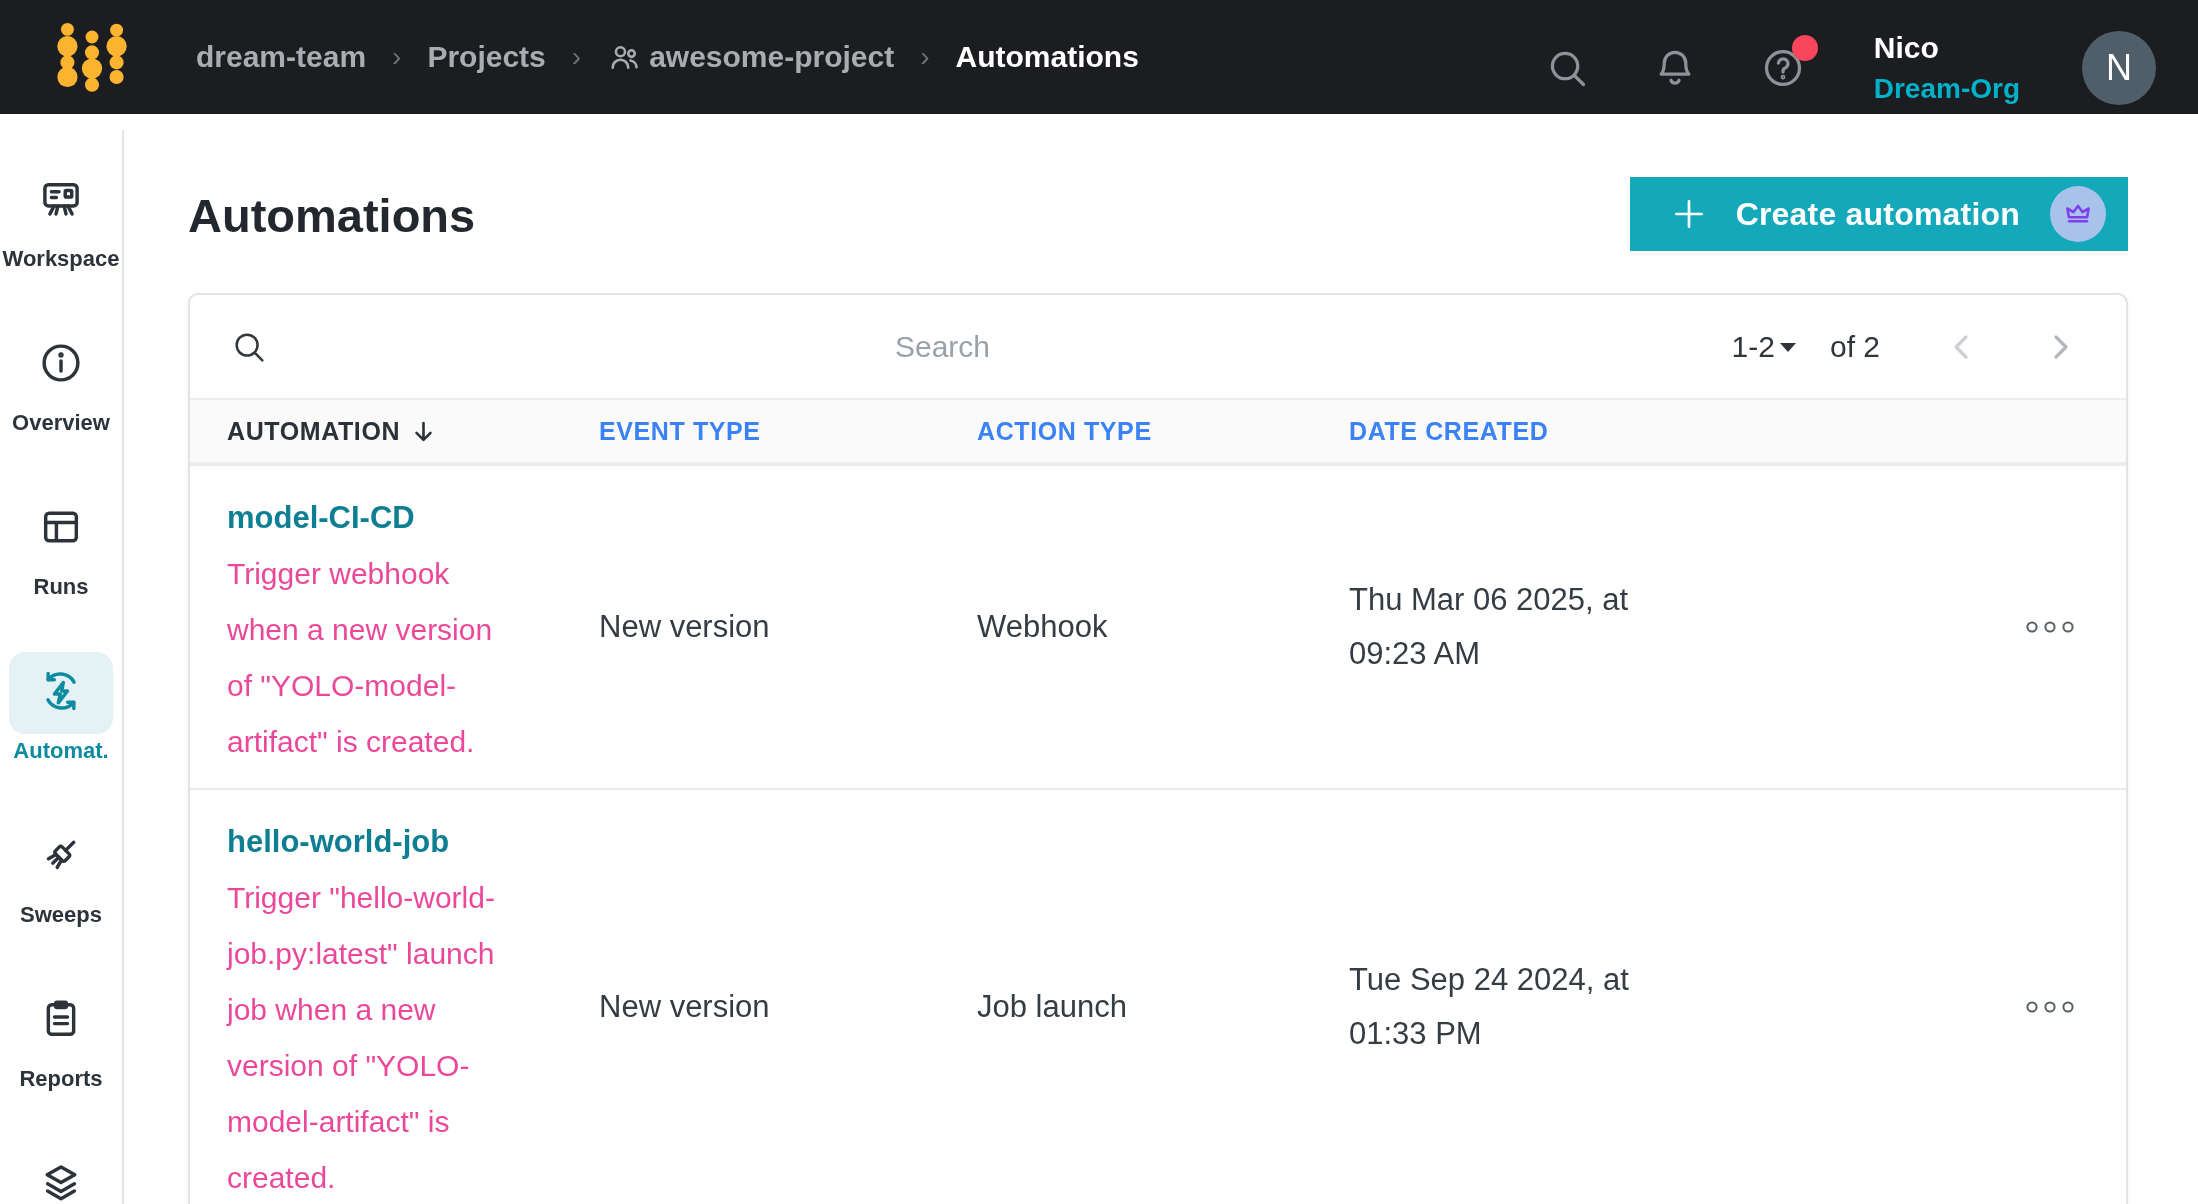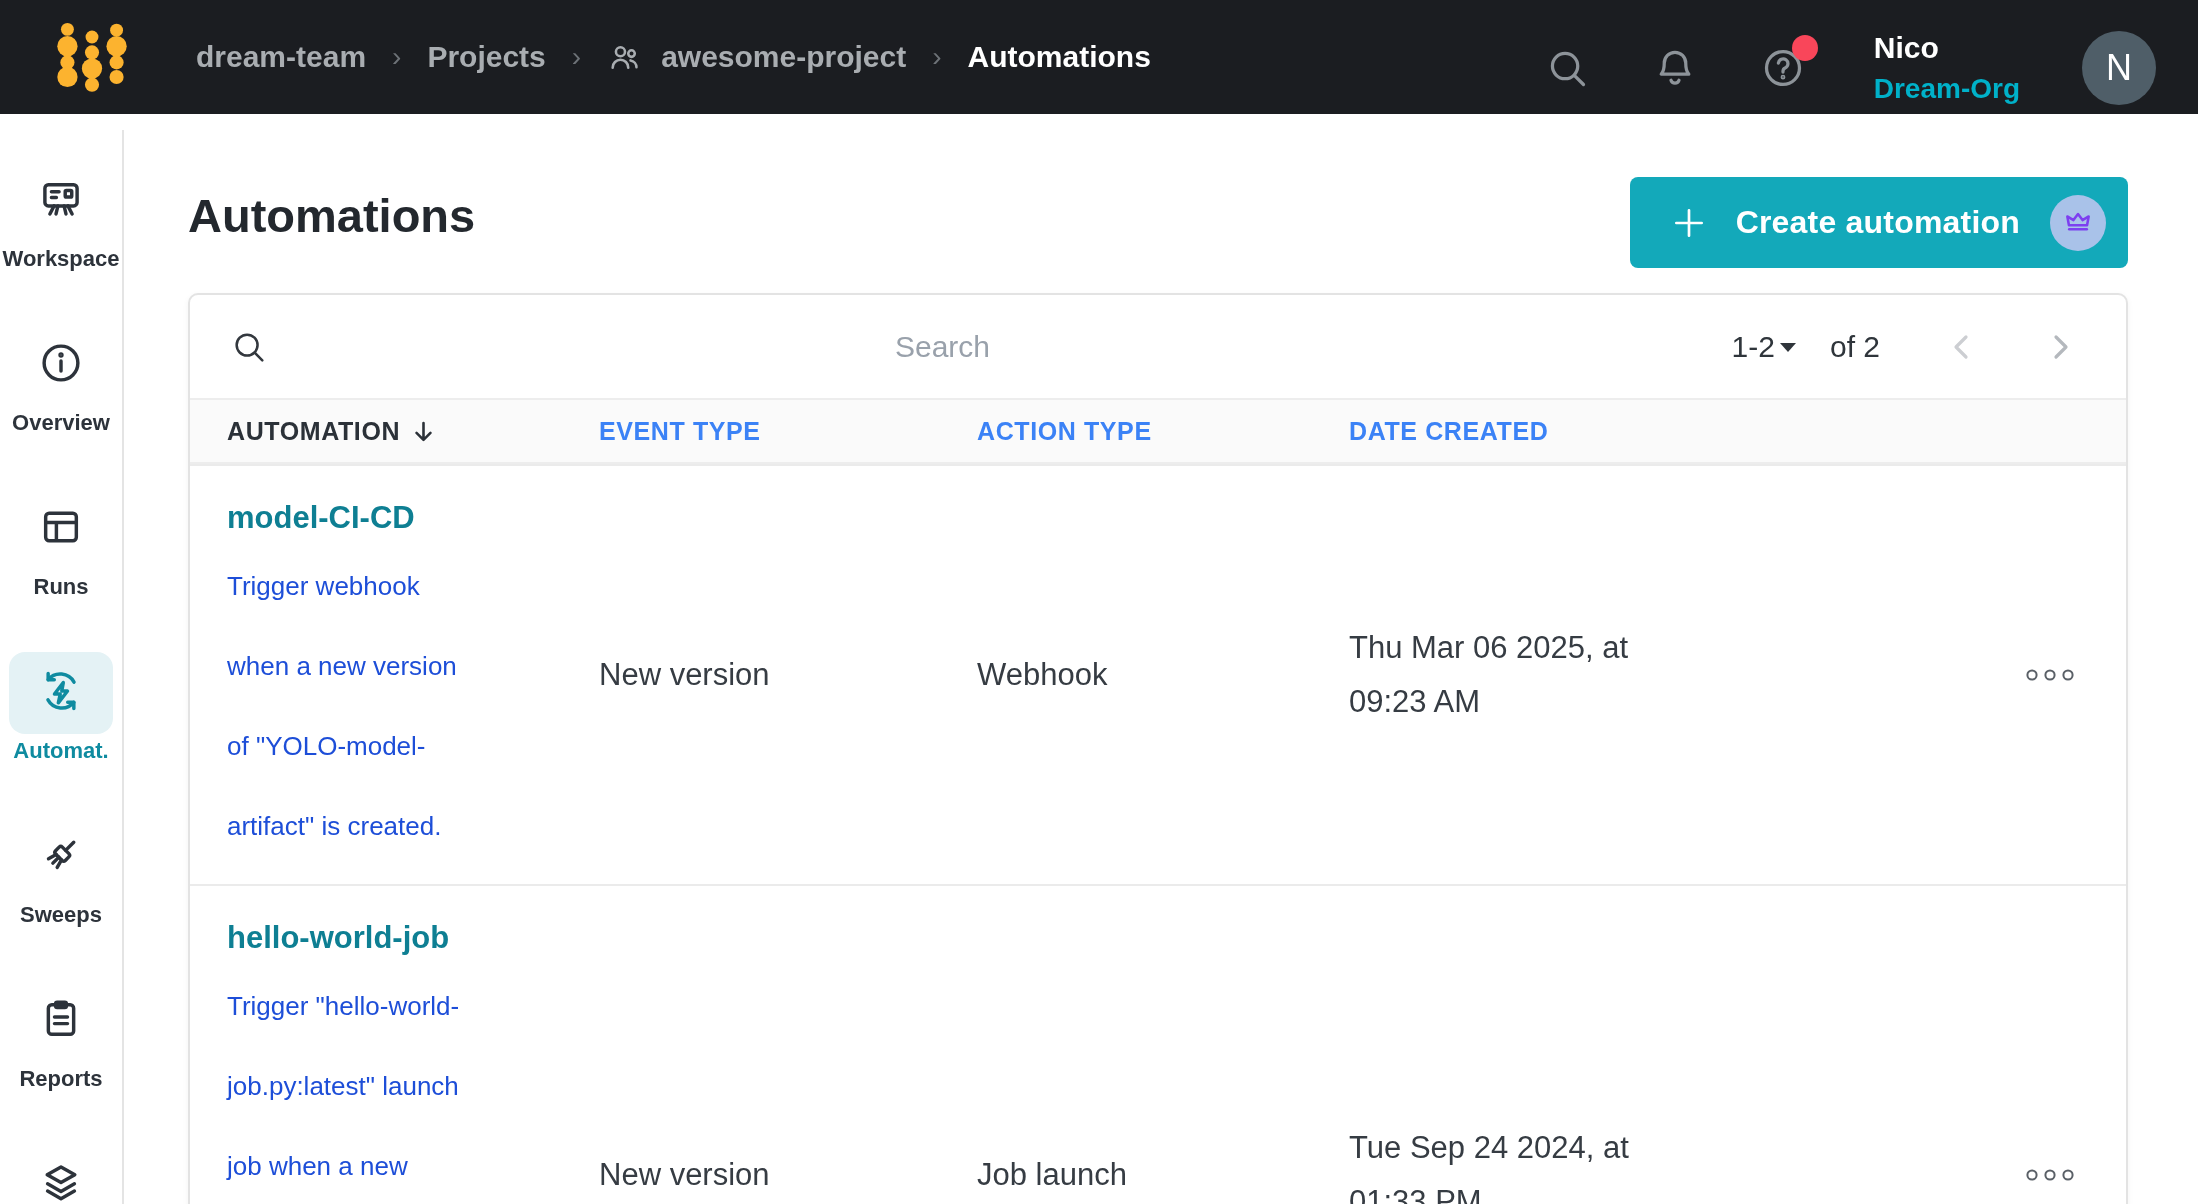--- a/index.html
+++ b/index.html
@@ -8,21 +8,21 @@
   .stage { position:relative; width:2198px; height:1204px; background:#fff; }
 
   
   .topbar { position:absolute; top:0; left:0; width:2198px; height:114px;
     background:#1b1d21; display:flex; align-items:center;padding-left:16px; }
   .logo { margin-left:28px; width:96px; height:96px; display:flex; align-items:center; justify-content:center; cursor:pointer; }
   .breadcrumb { display:flex; align-items:center; gap:26px; margin-left:56px;
     font-size:30px; font-weight:600; color:#a9adb1; }
   .crumb { cursor:pointer; }
   .crumb-sep { color:#6d7277; font-size:28px; font-weight:400; }
-  .crumb-project { display:flex; align-items:center; gap:20px;justify-content:space-between; }
+  .crumb-project { display:flex; align-items:center; gap:8px;justify-content:space-between; }
   .crumb-current { color:#ffffff; font-weight:700; }
   .topbar-right { margin-left:auto; display:flex; align-items:center; gap:62px; margin-right:42px;margin-top:22px; }
   .tb-icon { width:46px; height:46px; color:#8d9399; cursor:pointer; position:relative; }
   .tb-icon svg { width:46px; height:46px; display:block; }
   .help-wrap { position:relative; }
   .notif-dot { position:absolute; top:-10px; right:-12px; width:26px; height:26px;
     border-radius:50%; background:#f9465a; }
   .user-block { display:flex; flex-direction:column; line-height:1.2; margin-left:6px; cursor:pointer; }
   .user-name { color:#ffffff; font-size:30px; font-weight:700; }
   .user-org { color:#00b1c9; font-size:28px; font-weight:600; margin-top:6px; }
@@ -35,21 +35,21 @@
     align-items:center; padding-top:30px; gap:52px; }
   .nav-item { display:flex; flex-direction:column; align-items:center; cursor:pointer; width:112px; }
   .nav-iconwrap { width:104px; height:82px; border-radius:16px; display:flex; align-items:center; justify-content:center; color:#2d333b; }
   .nav-iconwrap svg { width:46px; height:46px; }
   .nav-label { margin-top:4px; font-size:22px; font-weight:700; color:#2d333b; }
   .nav-item.active .nav-iconwrap { background:#e4f2f5; color:#0f8ba0; }
   .nav-item.active .nav-label { color:#0f8ba0; }
 
   
   .page-title { position:absolute; left:188px; top:188px; font-size:47px; font-weight:700; color:#23282e; }
-  .create-btn { position:absolute; top:177px; right:70px; height:91px; border:none; border-radius:8px;
+  .create-btn { position:absolute; top:177px; right:70px; height:74px; border:none; border-radius:0;
     background:#13a9ba; color:#fff; display:flex; align-items:center; padding:0 22px 0 40px;
     cursor:pointer; font-family:inherit; }
   .create-btn .plus { width:38px; height:38px; color:#fff; }
   .create-btn .plus svg { width:38px; height:38px; display:block; }
   .create-btn-label { font-size:32px; font-weight:600; margin:0 30px 0 28px; letter-spacing:0.2px; }
   .crown-badge { width:56px; height:56px; border-radius:50%; background:#a9c2e9;
     display:flex; align-items:center; justify-content:center; }
   .crown-badge svg { width:32px; height:32px; color:#7d3ff0; }
 
   
@@ -76,21 +76,21 @@
     height:66px; align-items:center; }
   .th { font-size:25px; font-weight:600; color:#3b82f6; letter-spacing:0.6px; display:flex; align-items:center; gap:10px; cursor:pointer; }
   .th.sorted { font-weight:700; color:#2b3138; }
   .sort-arrow { width:27px; height:27px; color:#2b3138; }
   .sort-arrow svg { width:27px; height:27px; display:block; }
 
   .trow { border-top:2px solid #ebebeb; }
   .trow:first-of-type { border-top:none; }
   .cell-main { padding:24px 30px 18px 0; }
   .row-name { font-size:31px; font-weight:700; color:#0e7f93; line-height:56px; cursor:pointer; display:inline-block; }
-  .row-desc { font-size:26px; color:#1d4ed8; line-height:80px; white-space:pre-line; }
+  .row-desc { font-size:30px; color:#ec4899; line-height:56px; white-space:pre-line; }
   .cell-mid { align-self:center; font-size:31px; color:#363c43; }
   .cell-date { align-self:center; font-size:31px; color:#363c43; line-height:54px; white-space:pre-line; }
   .cell-menu { align-self:center; justify-self:end; padding-right:42px; }
   .menu-btn { background:none; border:none; cursor:pointer; padding:8px; color:#5a6067; }
   .menu-btn svg { width:52px; height:16px; display:block; }
 </style>
 </head>
 <body>
 
 <div class="stage">

